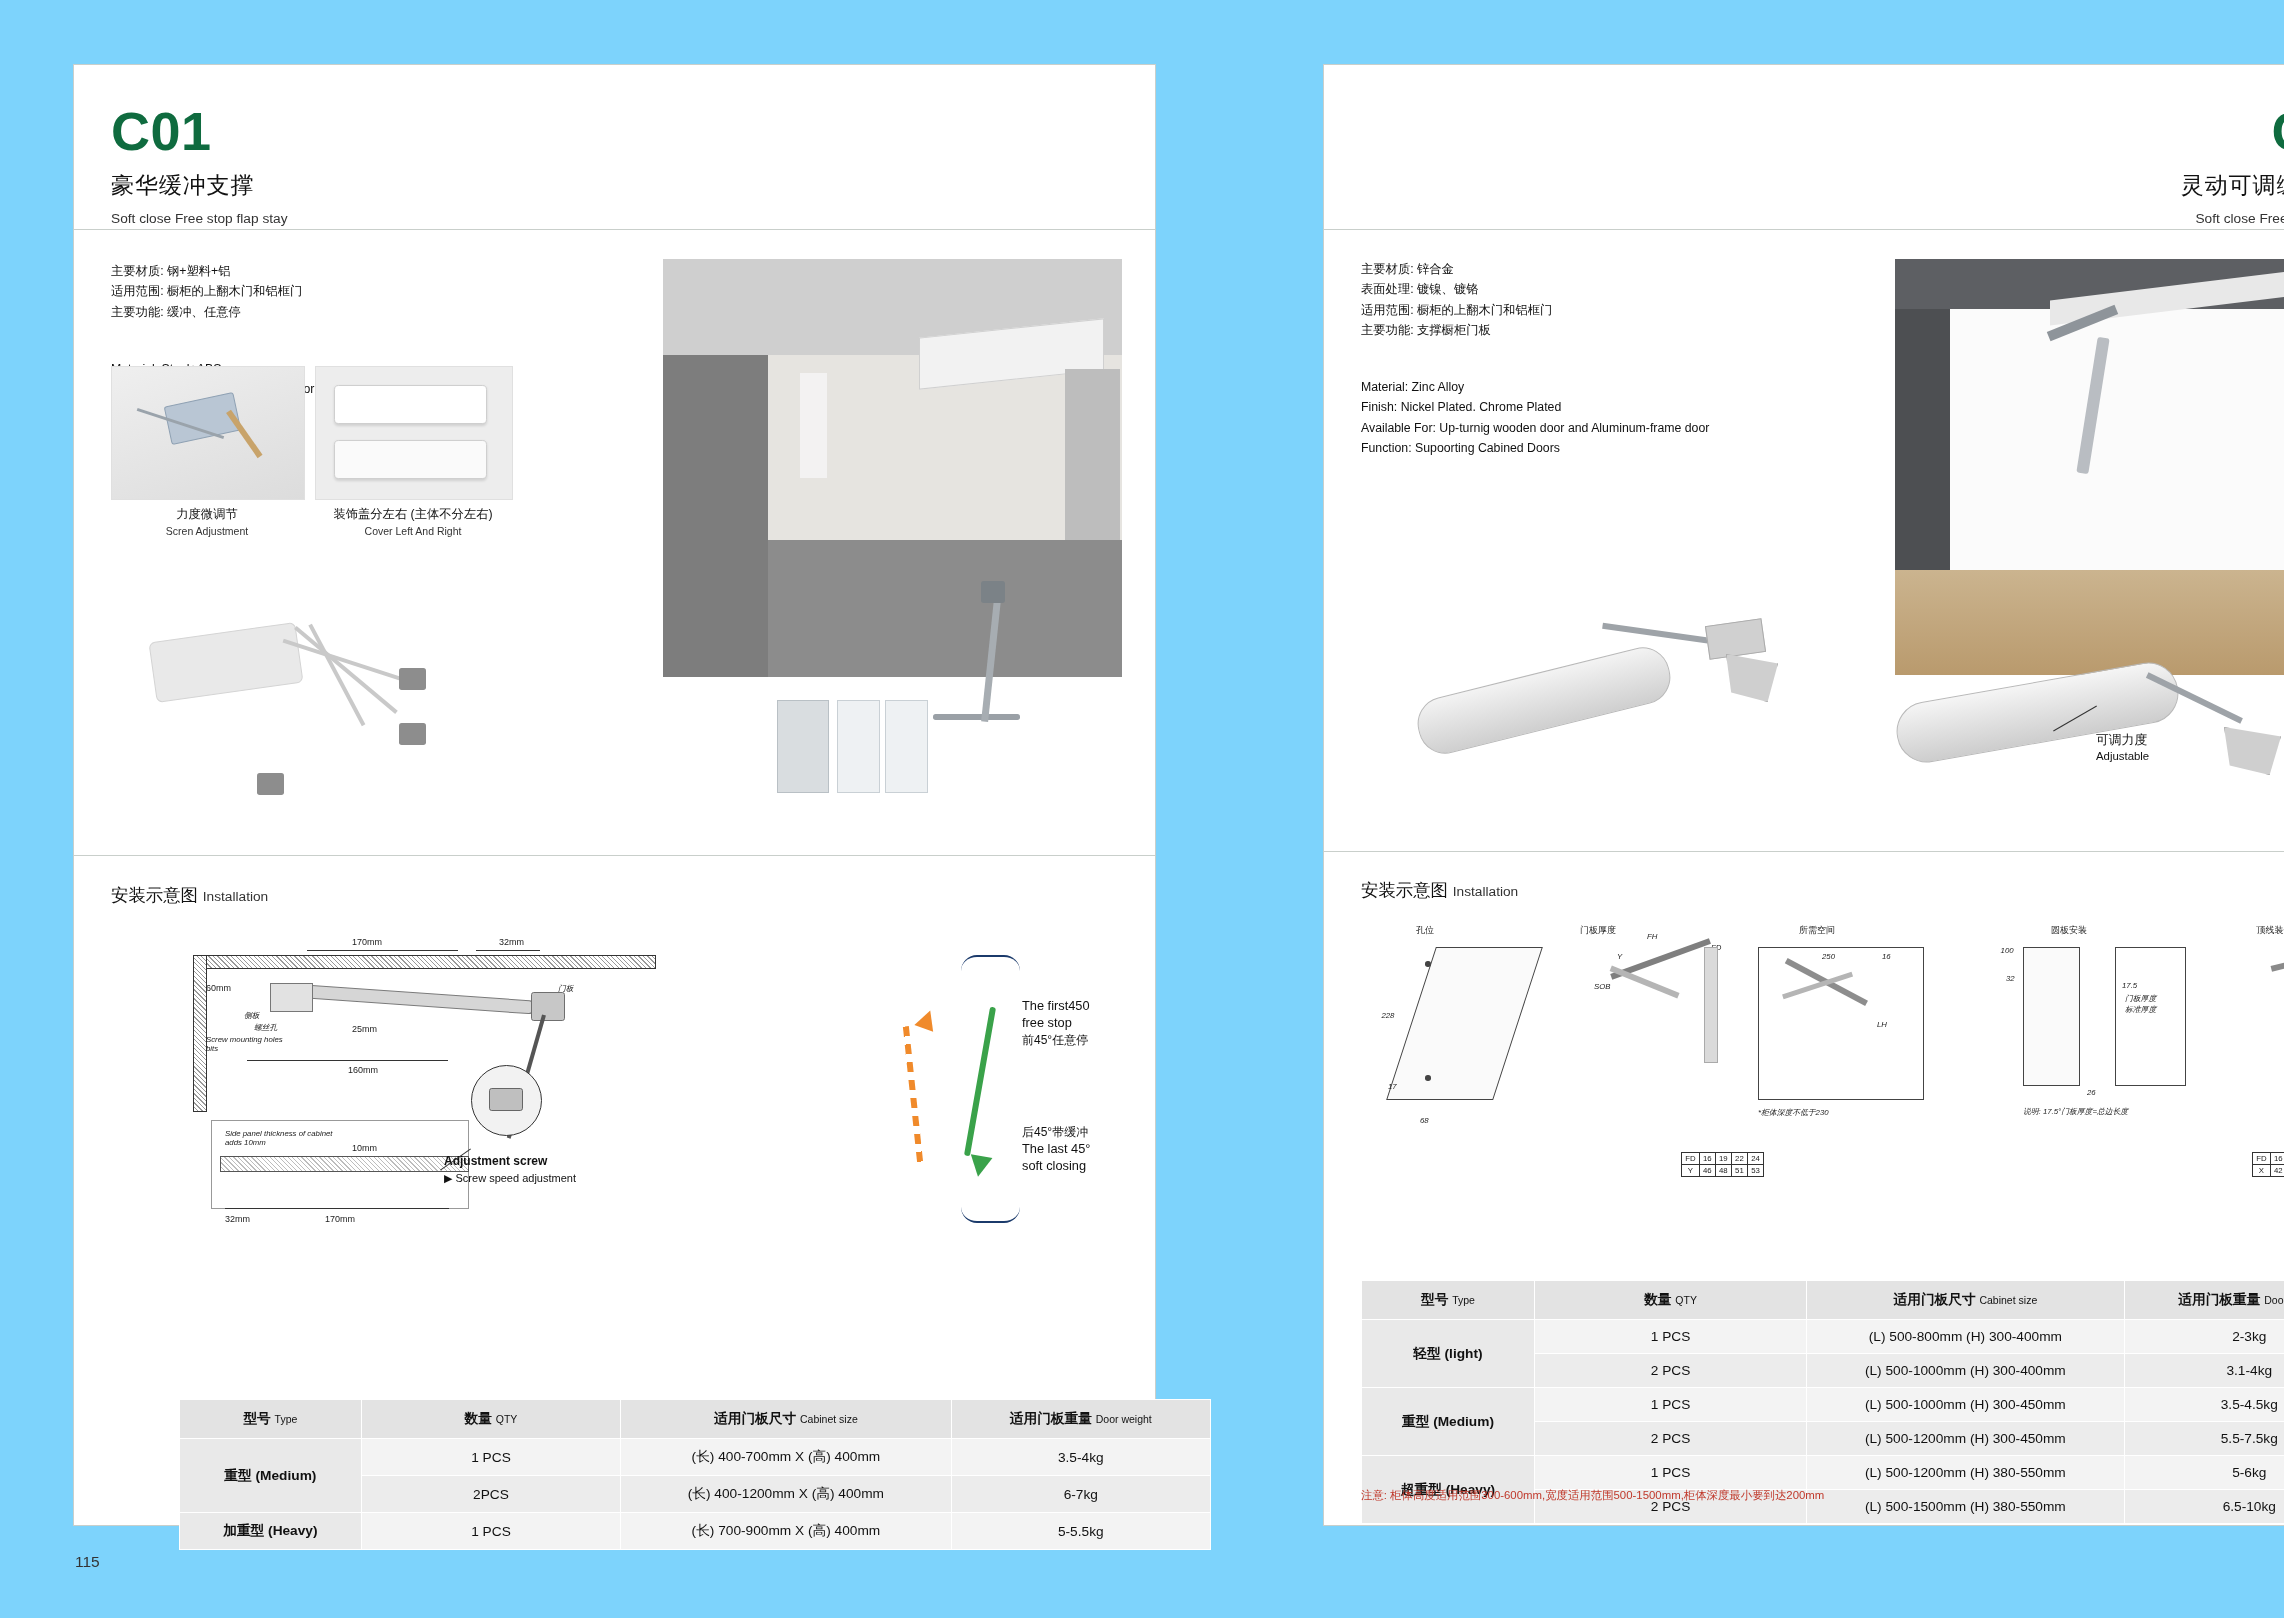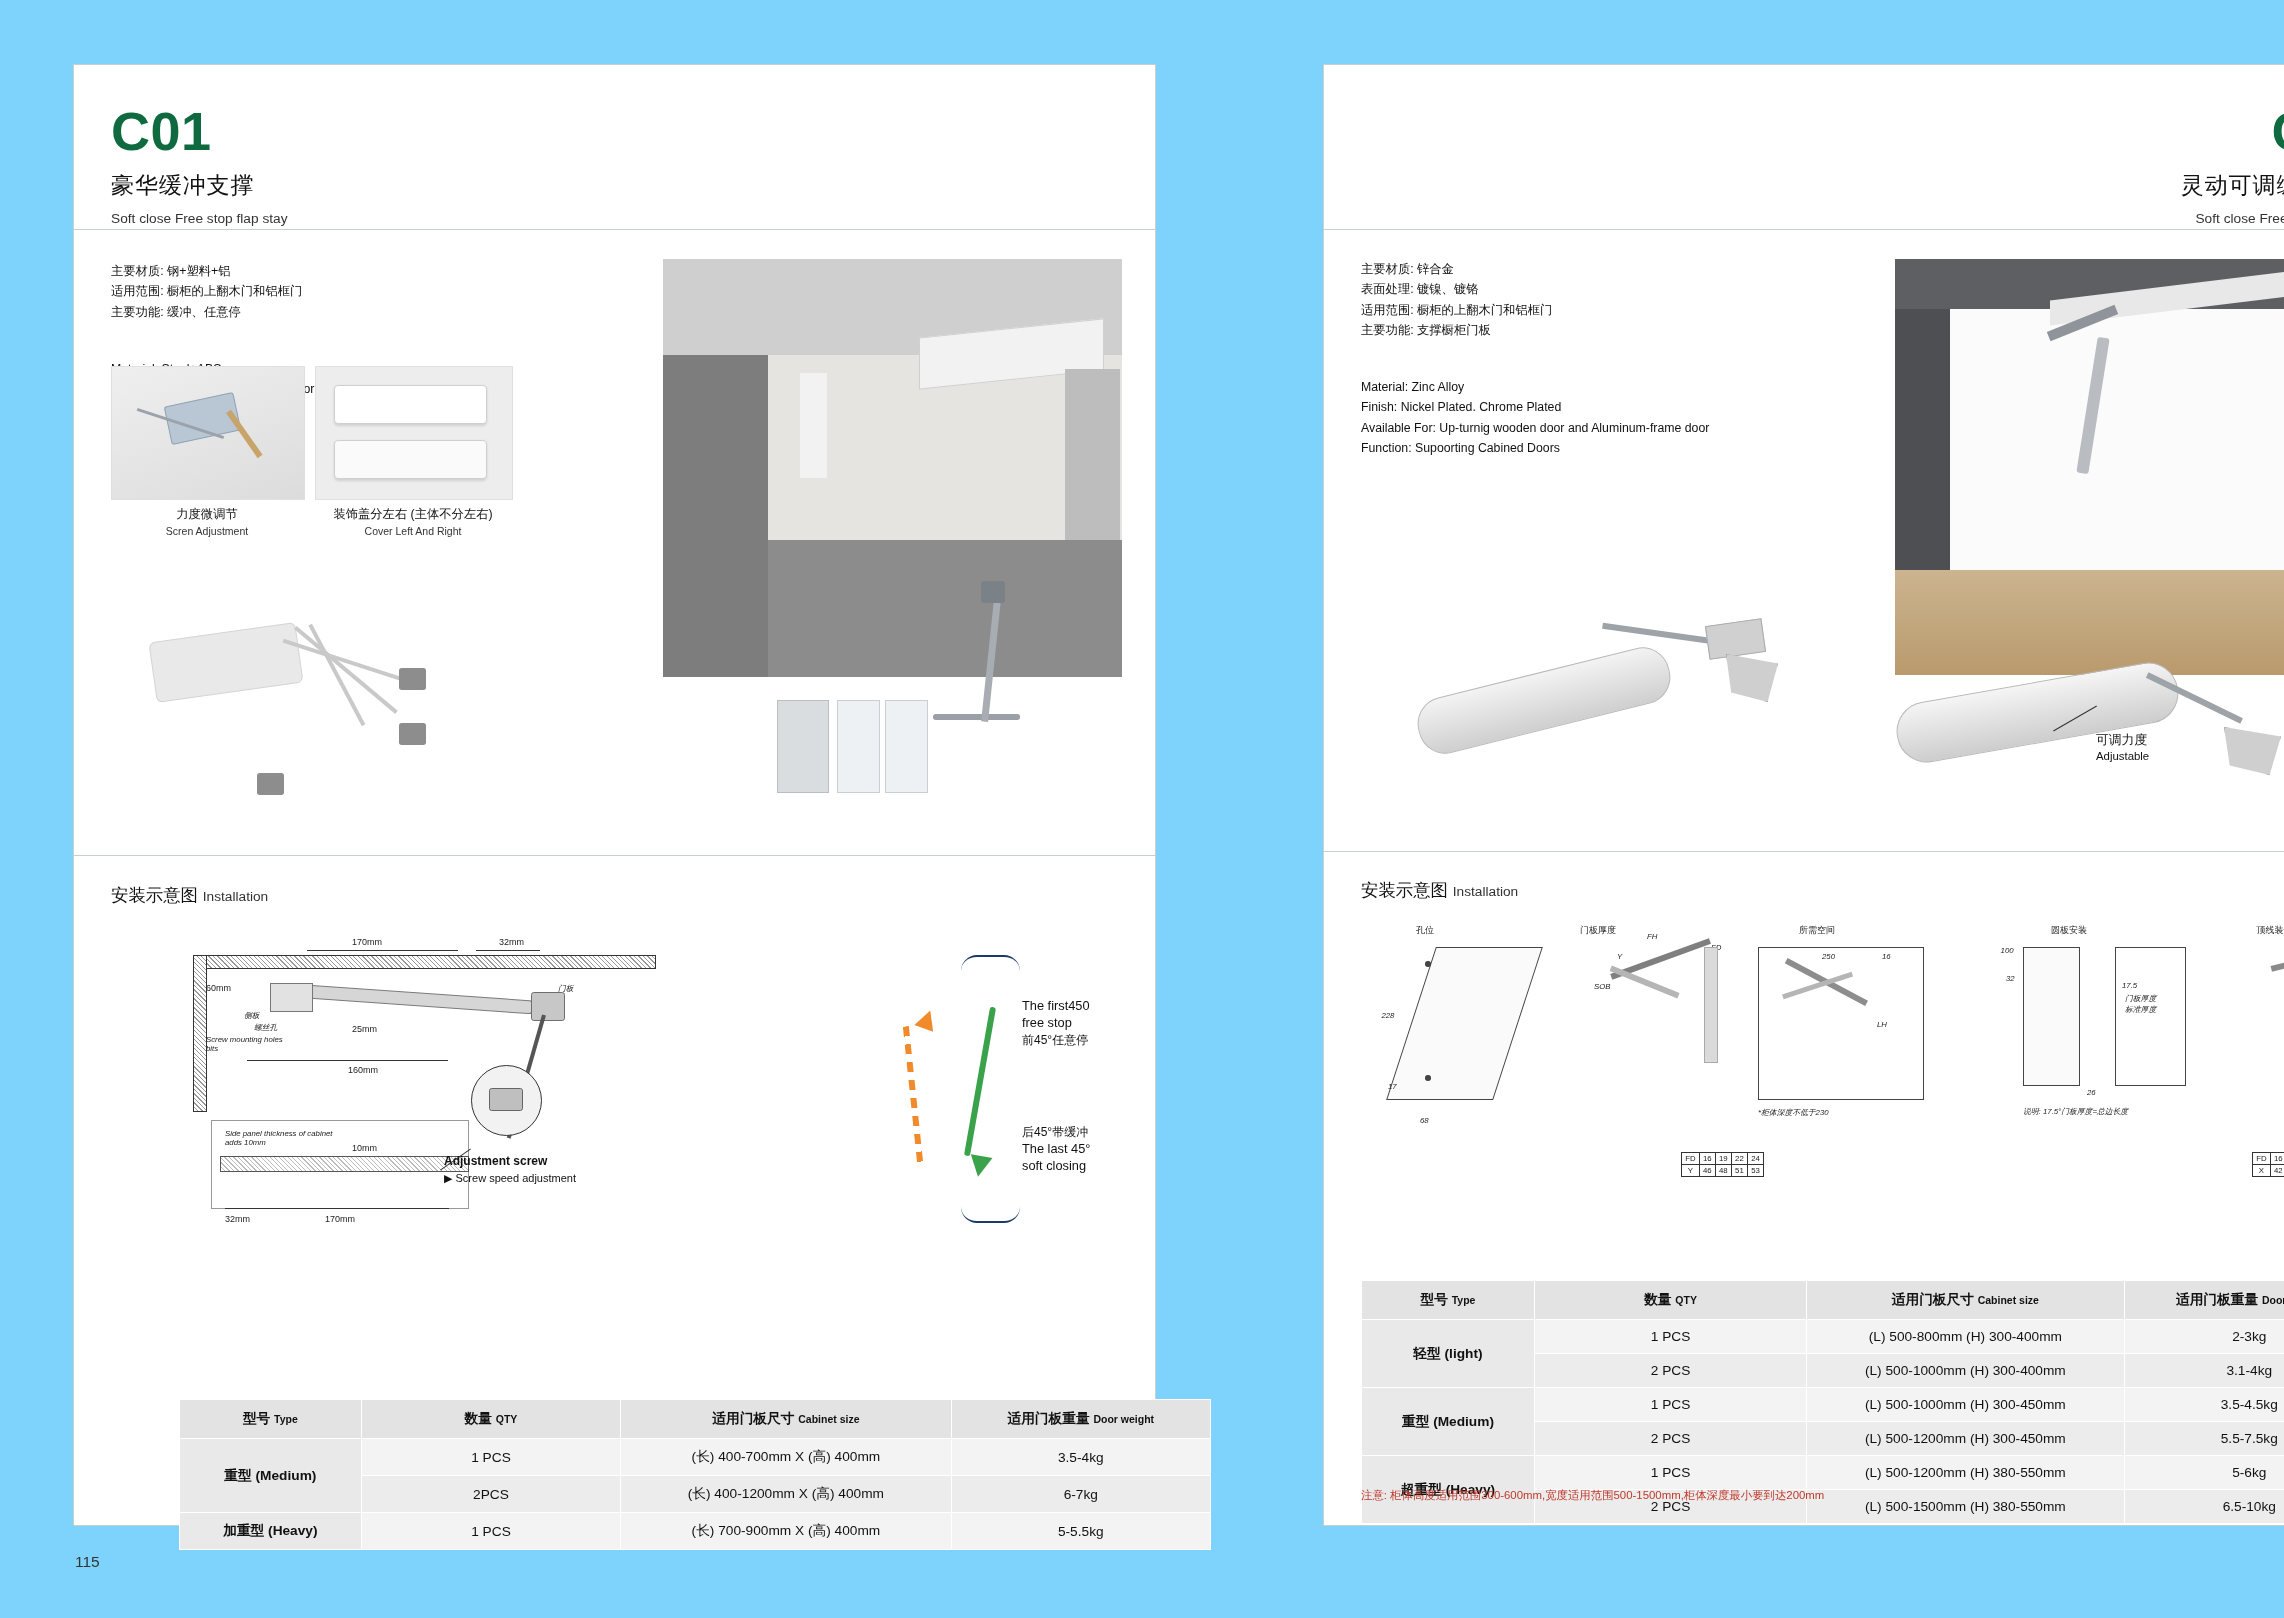--- a/index.html
+++ b/index.html
@@ -23,21 +23,21 @@
 
   .photo{position:absolute;background:#d8d8d8;overflow:hidden;}
   .cap{position:absolute;text-align:center;font-size:12.3px;color:#111;line-height:1.45;}
   .cap .en{font-size:10.5px;color:#333;}
 
   .sect-title{position:absolute;font-size:17.4px;color:#111;}
   .sect-title .en{font-size:13.7px;color:#333;}
 
   table.spec-table{position:absolute;border-collapse:collapse;font-size:13.7px;}
   table.spec-table th{background:#e3e3e3;border:0.9px solid #ffffff;color:#111;font-weight:bold;padding:10px 3.7px;text-align:center;}
-  table.spec-table th .sm{font-size:10.5px;font-weight:bold;text-align:center;}
+  table.spec-table th .sm{font-size:10.5px;font-weight:normal;text-align:center;}
   table.spec-table td{border:0.9px solid #ffffff;padding:9px 3.7px;text-align:center;background:#f3f3f3;color:#111;}
   table.spec-table td.typecell{background:#e9e9e9;font-weight:bold;}
   table.spec-table td.alt{background:#ececec;}
 
   .pagenum{position:absolute;font-size:15.5px;color:#333;}
 
   .note{position:absolute;font-size:11.4px;color:#c0392b;}
   .tiny{font-size:9px;color:#222;}
   .tiny2{font-size:7.8px;color:#222;font-style:italic;}
 

